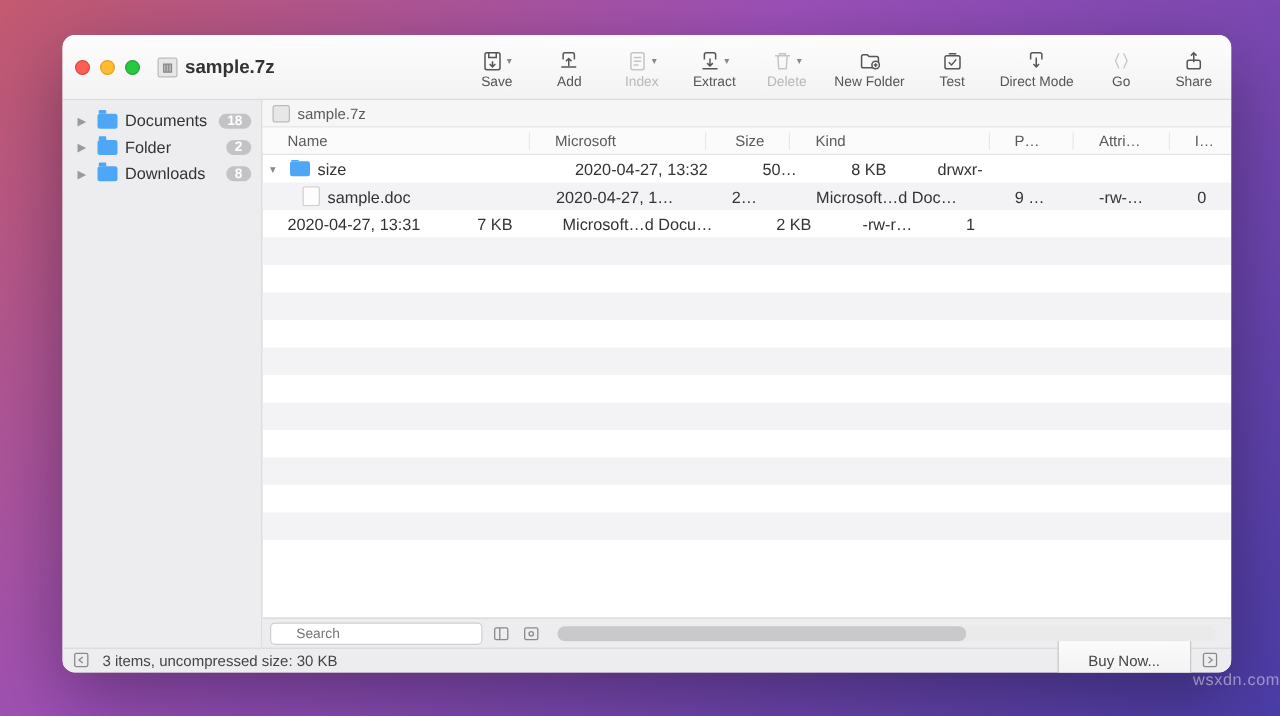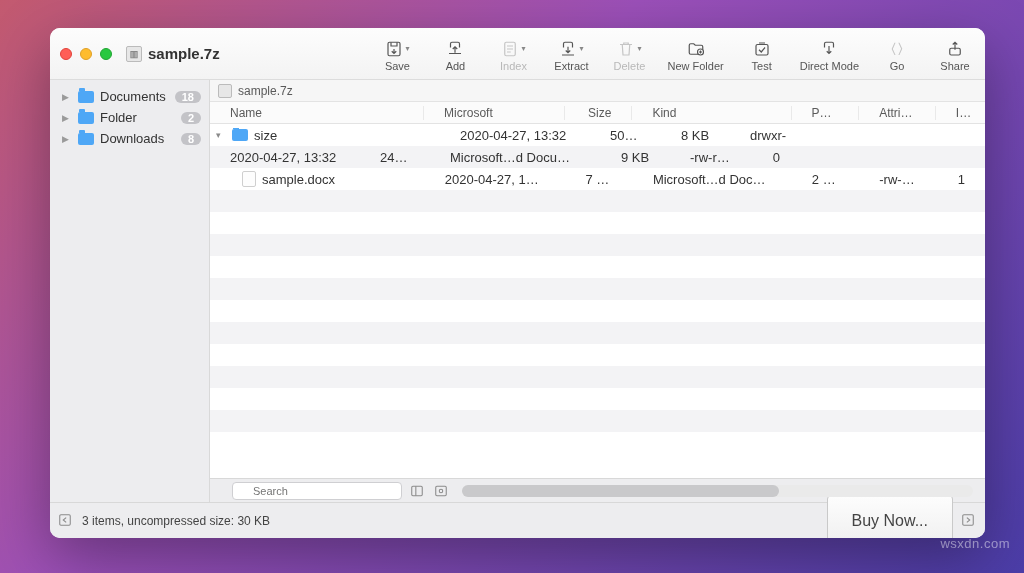--- a/index.html
+++ b/index.html
@@ -122,41 +122,41 @@
   .searchbar{
     height:24px;background:#ededef;border-top:1px solid #d8d8d8;
     display:flex;align-items:center;gap:6px;padding:0 6px;
   }
   .search-input{
     flex:0 0 100px;
     height:18px;border:1px solid #cfcfd2;border-radius:4px;background:#fff;
     font-size:11px;padding:0 6px 0 20px;color:#999;
     position:relative;
   }
-  .search-wrap{position:relative;margin-left:16px;}
+  .search-wrap{position:relative;}
   .search-wrap svg{position:absolute;left:5px;top:3px;}
   .mini-ic{width:18px;height:18px;display:flex;align-items:center;justify-content:center;color:#8a8a8a;}
   .scrollbar-h{
     flex:1;height:12px;margin:0 6px;background:#eaeaea;border-radius:6px;position:relative;
   }
   .scrollbar-h .thumb{position:absolute;left:0;top:0;height:100%;width:62%;background:#c9c9cb;border-radius:6px;}
   .statusbar{
-    height:36px;background:#ededef;border-top:1px solid #d8d8d8;
+    height:20px;background:#ededef;border-top:1px solid #d8d8d8;
     display:flex;align-items:center;padding:0 8px;gap:8px;
     font-size:12px;color:#444;
   }
   .statusbar .spacer{flex:1;}
   .buy-btn{
     background:linear-gradient(#fdfdfd,#efefef);
     border:1px solid #c9c9c9;border-radius:4px;
-    padding:16px 24px;font-size:16px;color:#444;
+    padding:16px 24px;font-size:12px;color:#444;
   }
   .corner-ic{width:16px;height:16px;color:#8a8a8a;}
   .watermark{
-    position:absolute;right:14px;bottom:22px;
+    position:absolute;right:0;bottom:22px;
     font-size:13px;color:rgba(255,255,255,0.45);
     letter-spacing:.5px;
   }
 </style>
 </head>
 <body>
 
 <div class="window">
 
   <div class="titlebar">
@@ -318,33 +318,33 @@
               <span>size</span>
             </div>
             <div class="td col-mod">2020-04-27, 13:32</div>
             <div class="td col-size">50 KB</div>
             <div class="td col-packed">8 KB</div>
             <div class="td col-attr">drwxr-</div>
             <div class="td col-idx"></div>
           </div>
 
           <div class="trow">
+            <div class="td col-name indent1">
+              <span class="docic"></span>
+              <span>sample.doc</span>
+            </div>
             <div class="td col-mod">2020-04-27, 13:32</div>
             <div class="td col-size">24 KB</div>
             <div class="td col-kind">Microsoft…d Document</div>
             <div class="td col-packed">9 KB</div>
             <div class="td col-attr">-rw-r--r--</div>
             <div class="td col-idx">0</div>
           </div>
 
           <div class="trow">
-            <div class="td col-name indent1">
-              <span class="docic"></span>
-              <span>sample.docx</span>
-            </div>
             <div class="td col-mod">2020-04-27, 13:31</div>
             <div class="td col-size">7 KB</div>
             <div class="td col-kind">Microsoft…d Document</div>
             <div class="td col-packed">2 KB</div>
             <div class="td col-attr">-rw-r--r--</div>
             <div class="td col-idx">1</div>
           </div>
 
           <div class="stripes">
             <div class="srow"></div>

